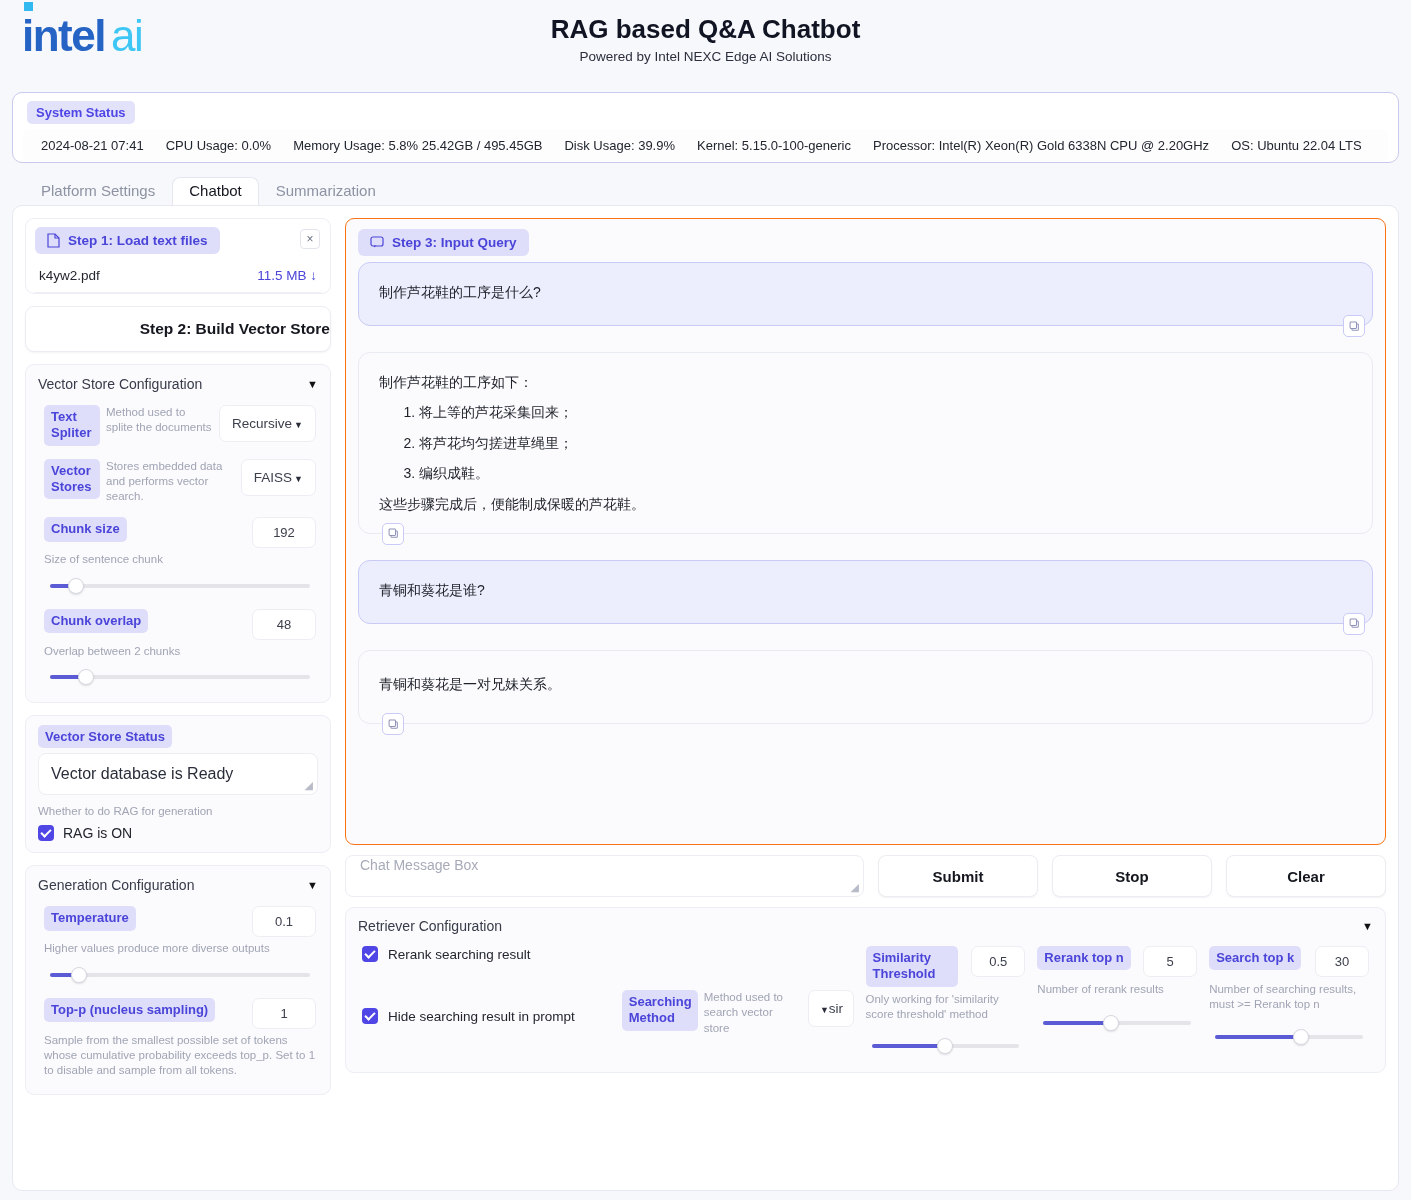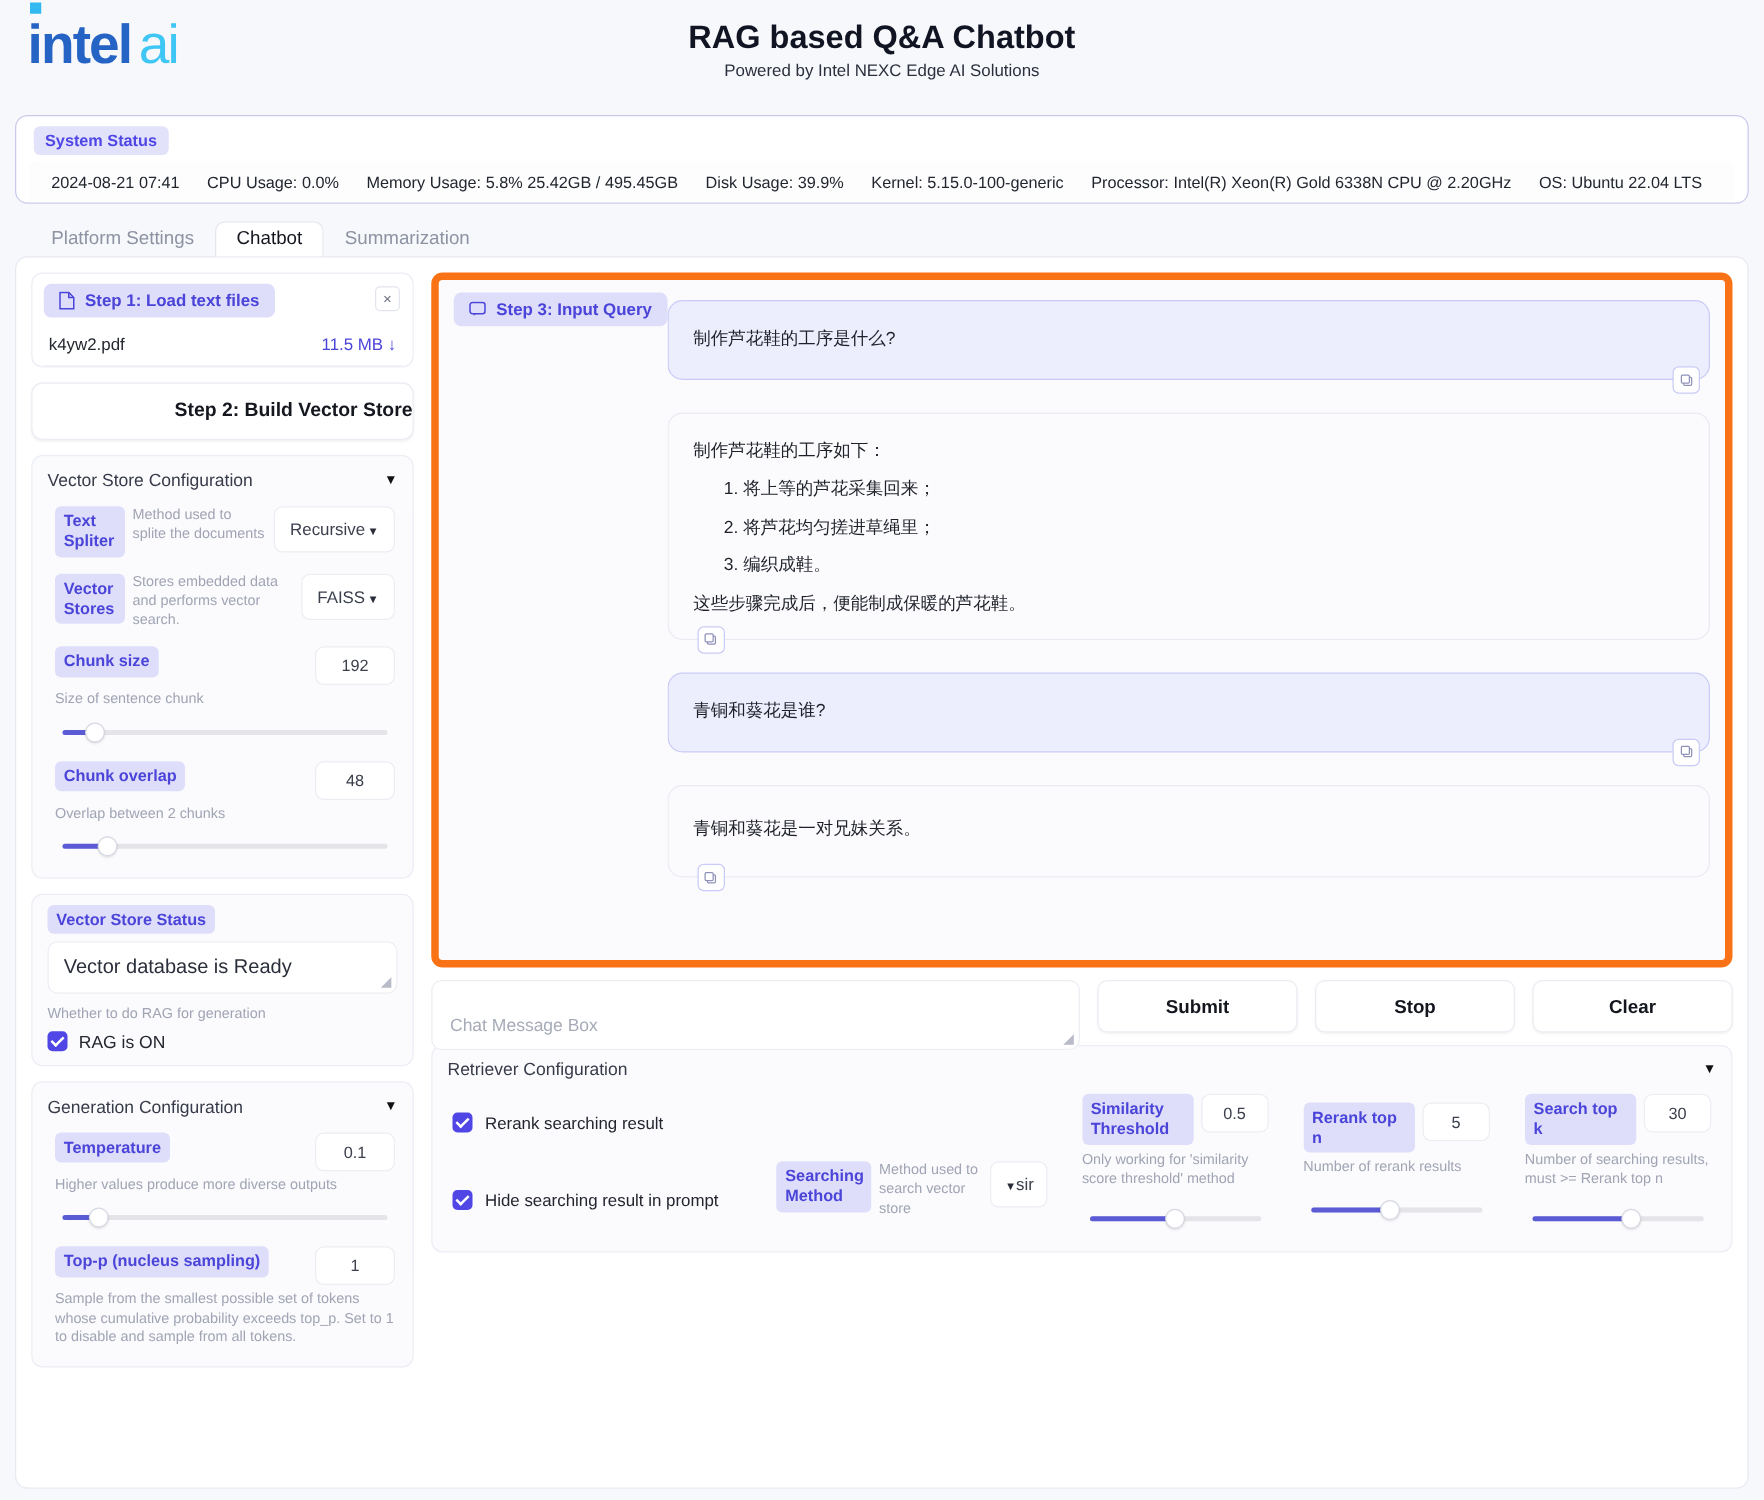--- a/index.html
+++ b/index.html
@@ -150,22 +150,22 @@
     position: relative; flex: none; cursor: pointer;
   }
   .chk::after {
     content: ""; position: absolute; left: 5px; top: 2px;
     width: 4px; height: 8px; border: solid #fff; border-width: 0 2px 2px 0;
     transform: rotate(45deg);
   }
 
   
   .chatcard {
-    background: #fbfbfd; border: 6px solid #f97316; border-radius: 9px;
-    padding: 10px 12px; height: 556px; display: flex; flex-direction: row;
+    background: #fbfbfd; border: 1px solid #f97316; border-radius: 9px;
+    padding: 10px 12px; height: 627px; display: flex; flex-direction: column;
   }
   .chat-scroll { flex: 1; overflow: hidden; padding-top: 6px; }
   .msg { position: relative; margin-bottom: 26px; }
   .bubble {
     border-radius: 12px; padding: 18px 20px; font-size: 14px; line-height: 1.6;
     color: #1e2129;
   }
   .bubble.user { background: #edeefd; border: 1px solid #c9cbf6; min-height: 64px; }
   .bubble.bot { background: #fbfbfd; border: 1px solid #e9ebf2; }
   .copybtn {
@@ -175,33 +175,33 @@
   }
   .copybtn.br { right: 8px; bottom: -11px; }
   .copybtn.bl { left: 24px; bottom: -11px; }
   .ol { margin: 8px 0 8px 0; padding-left: 40px; }
   .ol li { margin: 8px 0; }
   .bot-p { margin: 0; }
 
   .chatbar { display: flex; gap: 14px; align-items: stretch; height: 42px; }
   .chatinput {
     flex: 1; background: #fff; border: 1px solid #ededf4; border-radius: 8px;
-    font-size: 14px; color: #a7abb8; padding: 27px 14px; position: relative;
+    font-size: 14px; color: #a7abb8; padding: 1px 14px; position: relative;
   }
   .actbtn {
     width: 160px; background: #fff; border: 1px solid #ececf3; border-radius: 8px;
     font-size: 15px; font-weight: 700; color: #15171f;
     display: flex; align-items: center; justify-content: center; cursor: pointer;
     box-shadow: 0 1px 2px rgba(20,22,40,.05);
   }
 
   
   .retr { background: #fbfbfd; border: 1px solid #eceef5; border-radius: 9px; padding: 10px 12px; }
   .retr-head { display: flex; justify-content: space-between; align-items: center; font-size: 14px; color: #373b49; }
-  .retr-grid { display: flex; gap: 20px; margin-top: 6px; align-items: center; }
+  .retr-grid { display: flex; gap: 4px; margin-top: 6px; }
   .rcell { flex: 1; min-width: 0; padding: 6px 4px; }
   .rcell.c1 { flex: 1.55; }
   .rcell.c2 { flex: 1.45; }
   .rchk-row { display: flex; align-items: flex-start; gap: 10px; font-size: 13.5px; color: #23262f; line-height: 1.35; }
   .rchk-row + .rchk-row { margin-top: 44px; }
   .sm-hint { font-size: 11.5px; color: #a0a4b4; line-height: 1.33; }
 </style>
 </head>
 <body>
 

